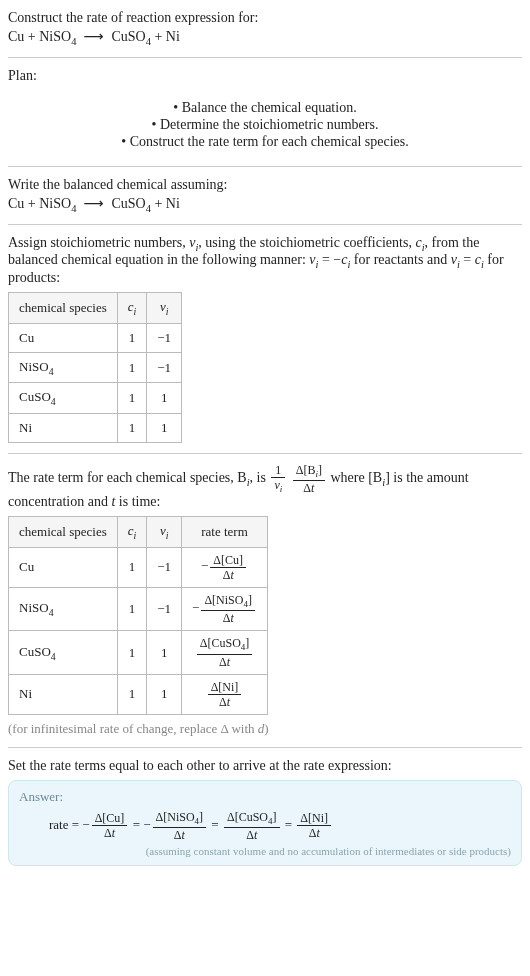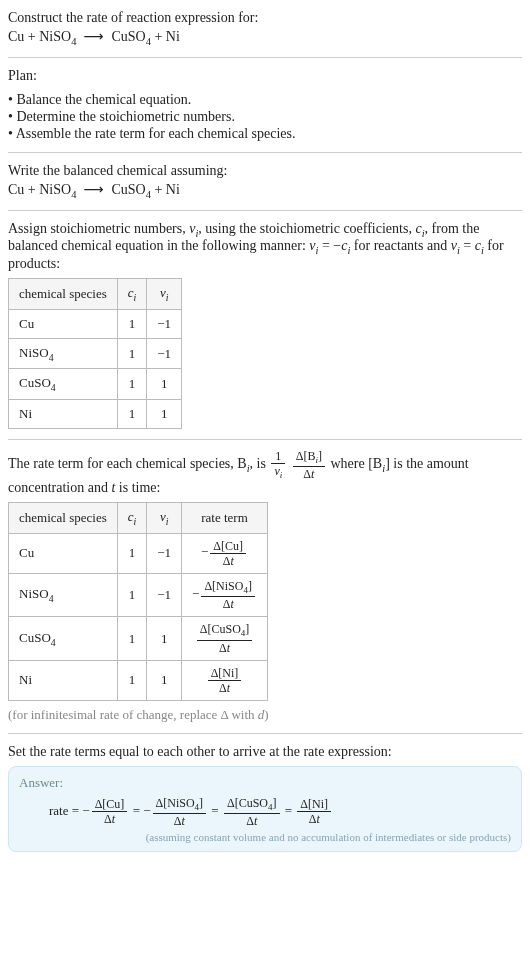--- a/index.html
+++ b/index.html
@@ -73,38 +73,38 @@
   }
   .frac .den {
     display: block;
     padding: 1px 3px 0;
   }
   .rate-line {
     font-size: 13px;
     padding-left: 30px;
   }
   .section-text { margin: 2px 0; }
-  .plan-list { margin: 8px 0; padding-left: 0; }
+  .plan-list { margin: 16px 0; padding-left: 0; text-align: center; }
   .plan-item { margin: 1px 0; }
   .eqn { margin: 2px 0 6px; }
   .center-col { text-align: center !important; }
 </style>
 </head>
 <body>
 
 <div class="section-text">Construct the rate of reaction expression for:</div>
 <div class="eqn">Cu + NiSO<span class="sub">4</span>&nbsp; <span class="arrow">⟶</span> &nbsp;CuSO<span class="sub">4</span> + Ni</div>
 
 <hr>
 
 <div class="section-text">Plan:</div>
 <div class="plan-list">
   <div class="plan-item">• Balance the chemical equation.</div>
   <div class="plan-item">• Determine the stoichiometric numbers.</div>
-  <div class="plan-item">• Assemble the rate term for each chemical species.</div>
+  <div class="plan-item">• Construct the rate term for each chemical species.</div>
 </div>
 
 <hr>
 
 <div class="section-text">Write the balanced chemical assuming:</div>
 <div class="eqn">Cu + NiSO<span class="sub">4</span>&nbsp; <span class="arrow">⟶</span> &nbsp;CuSO<span class="sub">4</span> + Ni</div>
 
 <hr>
 
 <div class="section-text">Assign stoichiometric numbers, <span class="italic">ν<span class="sub">i</span></span>, using the stoichiometric coefficients, <span class="italic">c<span class="sub">i</span></span>, from the balanced chemical equation in the following manner: <span class="italic">ν<span class="sub">i</span></span> = −<span class="italic">c<span class="sub">i</span></span> for reactants and <span class="italic">ν<span class="sub">i</span></span> = <span class="italic">c<span class="sub">i</span></span> for products:</div>

